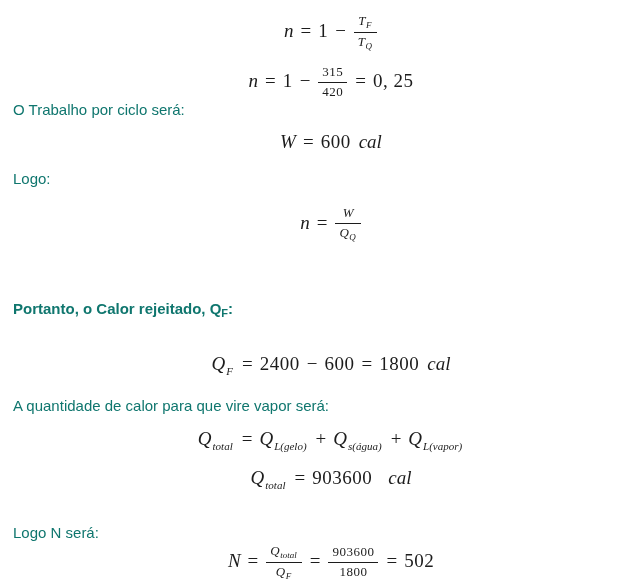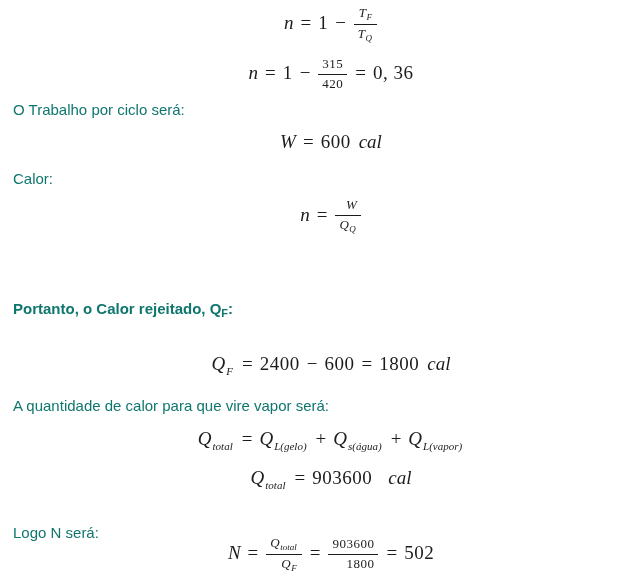--- a/index.html
+++ b/index.html
@@ -40,24 +40,24 @@
   .subwrap .sub{
     font-size:11px;
     font-style:italic;
     vertical-align:-5px;
     margin-left:1px;
     margin-right:2px;
   }
   .frac{
     display:inline-block;
     vertical-align:middle;
-    text-align:right;
+    text-align:center;
     font-size:13px;
     line-height:1.15;
-    margin:0 1px;
+    margin:8px 1px;
   }
   .frac .fnum{
     display:block;
     border-bottom:1.2px solid #1c1c1c;
     padding:0 4px 2px 4px;
   }
   .frac .fden{
     display:block;
     padding:2px 4px 0 4px;
   }
@@ -68,27 +68,27 @@
     margin-right:1px;
   }
 </style>
 </head>
 <body>
 
 <div class="doc">
 
   <div class="equation" style="top:6px;"><span class="var">n</span><span class="op">=</span><span class="numlit">1</span><span class="op">−</span><span class="frac"><span class="fnum"><span class="subwrap"><span class="var">T</span><span class="sub">F</span></span></span><span class="fden"><span class="subwrap"><span class="var">T</span><span class="sub">Q</span></span></span></span></div>
 
-  <div class="equation" style="top:57px;"><span class="var">n</span><span class="op">=</span><span class="numlit">1</span><span class="op">−</span><span class="frac"><span class="fnum"><span class="numlit">315</span></span><span class="fden"><span class="numlit">420</span></span></span><span class="op">=</span><span class="numlit">0, 36</span></div>
+  <div class="equation" style="top:57px;"><span class="var">n</span><span class="op">=</span><span class="numlit">1</span><span class="op">−</span><span class="frac"><span class="fnum"><span class="numlit">315</span></span><span class="fden"><span class="numlit">420</span></span></span><span class="op">=</span><span class="numlit">0, 25</span></div>
 
   <div class="para" style="top:101px;">O Trabalho por ciclo será:</div>
 
   <div class="equation" style="top:131px;"><span class="var">W</span><span class="op">=</span><span class="numlit">600</span><span class="sp"></span><span class="var">cal</span></div>
 
-  <div class="para" style="top:170px;">Calor:</div>
+  <div class="para" style="top:170px;">Logo:</div>
 
   <div class="equation" style="top:198px;"><span class="var">n</span><span class="op">=</span><span class="frac"><span class="fnum"><span class="var">W</span></span><span class="fden"><span class="subwrap"><span class="var">Q</span><span class="sub">Q</span></span></span></span></div>
 
 
   <div class="para" style="top:300px;font-weight:bold;"><span>Portanto, o Calor rejeitado, Q</span><span class="psub">F</span><span>:</span></div>
 
 
   <div class="equation" style="top:353px;"><span class="subwrap"><span class="var">Q</span><span class="sub">F</span></span><span class="op">=</span><span class="numlit">2400</span><span class="op">−</span><span class="numlit">600</span><span class="op">=</span><span class="numlit">1800</span><span class="sp"></span><span class="var">cal</span></div>
 
   <div class="para" style="top:397px;">A quantidade de calor para que vire vapor será:</div>

